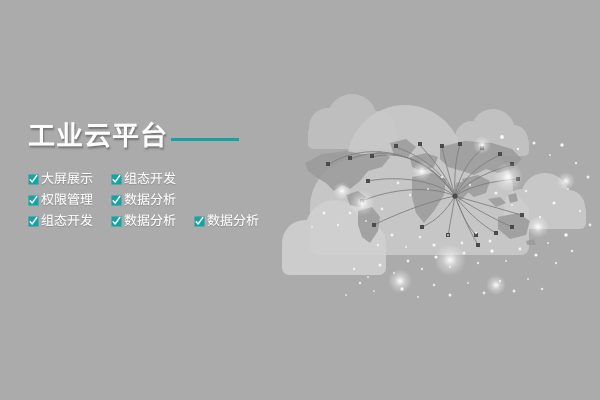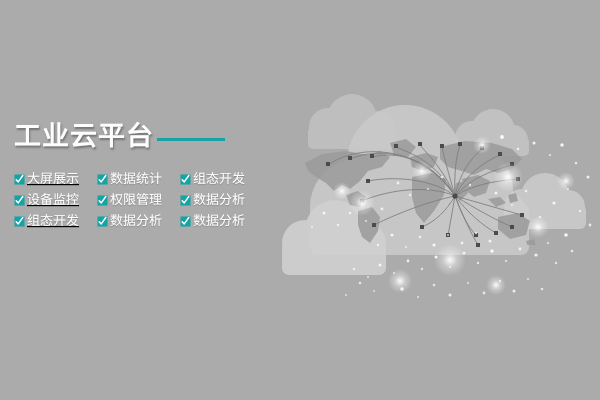--- a/index.html
+++ b/index.html
@@ -33,21 +33,21 @@
   }
   #artwork svg {
     display: block;
     width: 350px;
     height: 230px;
   }
 
   
   #copy {
     position: absolute;
-    left: 14px;
+    left: 28px;
     top: 118px;
     width: 236px;
   }
 
   
   .title-row {
     display: flex;
     align-items: center;
     height: 34px;
   }
@@ -87,21 +87,21 @@
   .feature-row {
     display: flex;
     align-items: center;
     height: 21px;
   }
   .feature-item {
     display: flex;
     align-items: center;
     white-space: nowrap;
   }
-  .feature-item.col-0 { width: 83px; text-decoration: underline; }
+  .feature-item.col-0 { width: 83px; }
   .feature-item.col-1 { width: 83px; }
   .feature-item.col-2 { width: 70px; }
 
   .check-icon {
     flex: 0 0 auto;
     width: 11px;
     height: 11px;
     margin-right: 2px;
     position: relative;
     top: 1px;
@@ -344,50 +344,32 @@
       <div class="feature-row">
         <div class="feature-item col-0">
           <span class="check-icon">
             <svg viewBox="0 0 12 12" xmlns="http://www.w3.org/2000/svg">
               <rect x="0.5" y="0.5" width="11" height="11" fill="#15a3a5"></rect>
               <path d="M2.4 6.2 L4.6 8.6 L9.6 1.6" fill="none" stroke="#ffffff" stroke-width="1.6" stroke-linecap="round" stroke-linejoin="round"></path>
             </svg>
           </span>
           <span class="feature-label">大屏展示</span>
         </div>
-        <div class="feature-item col-1">
-          <span class="check-icon">
-            <svg viewBox="0 0 12 12" xmlns="http://www.w3.org/2000/svg">
-              <rect x="0.5" y="0.5" width="11" height="11" fill="#15a3a5"></rect>
-              <path d="M2.4 6.2 L4.6 8.6 L9.6 1.6" fill="none" stroke="#ffffff" stroke-width="1.6" stroke-linecap="round" stroke-linejoin="round"></path>
-            </svg>
-          </span>
-          <span class="feature-label">数据统计</span>
-        </div>
         <div class="feature-item col-2">
           <span class="check-icon">
             <svg viewBox="0 0 12 12" xmlns="http://www.w3.org/2000/svg">
               <rect x="0.5" y="0.5" width="11" height="11" fill="#15a3a5"></rect>
               <path d="M2.4 6.2 L4.6 8.6 L9.6 1.6" fill="none" stroke="#ffffff" stroke-width="1.6" stroke-linecap="round" stroke-linejoin="round"></path>
             </svg>
           </span>
           <span class="feature-label">组态开发</span>
         </div>
       </div>
 
       <div class="feature-row">
-        <div class="feature-item col-0">
-          <span class="check-icon">
-            <svg viewBox="0 0 12 12" xmlns="http://www.w3.org/2000/svg">
-              <rect x="0.5" y="0.5" width="11" height="11" fill="#15a3a5"></rect>
-              <path d="M2.4 6.2 L4.6 8.6 L9.6 1.6" fill="none" stroke="#ffffff" stroke-width="1.6" stroke-linecap="round" stroke-linejoin="round"></path>
-            </svg>
-          </span>
-          <span class="feature-label">设备监控</span>
-        </div>
         <div class="feature-item col-1">
           <span class="check-icon">
             <svg viewBox="0 0 12 12" xmlns="http://www.w3.org/2000/svg">
               <rect x="0.5" y="0.5" width="11" height="11" fill="#15a3a5"></rect>
               <path d="M2.4 6.2 L4.6 8.6 L9.6 1.6" fill="none" stroke="#ffffff" stroke-width="1.6" stroke-linecap="round" stroke-linejoin="round"></path>
             </svg>
           </span>
           <span class="feature-label">权限管理</span>
         </div>
         <div class="feature-item col-2">

